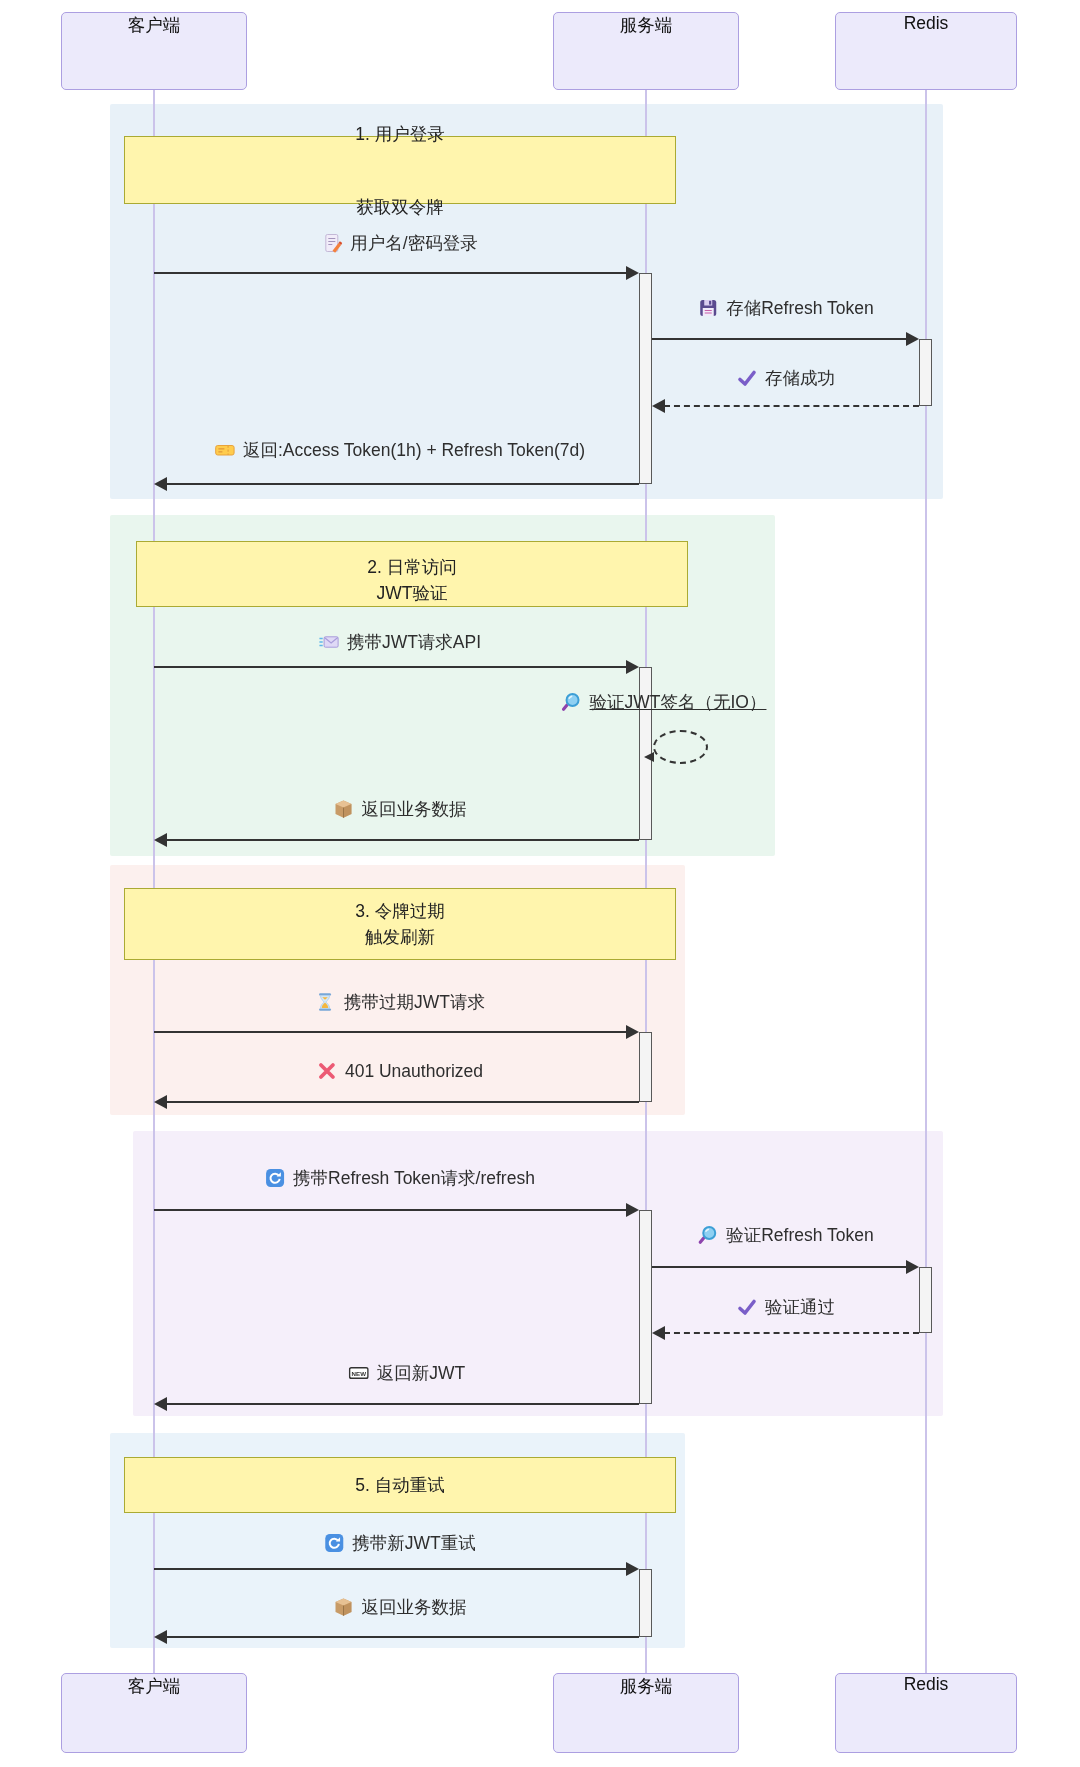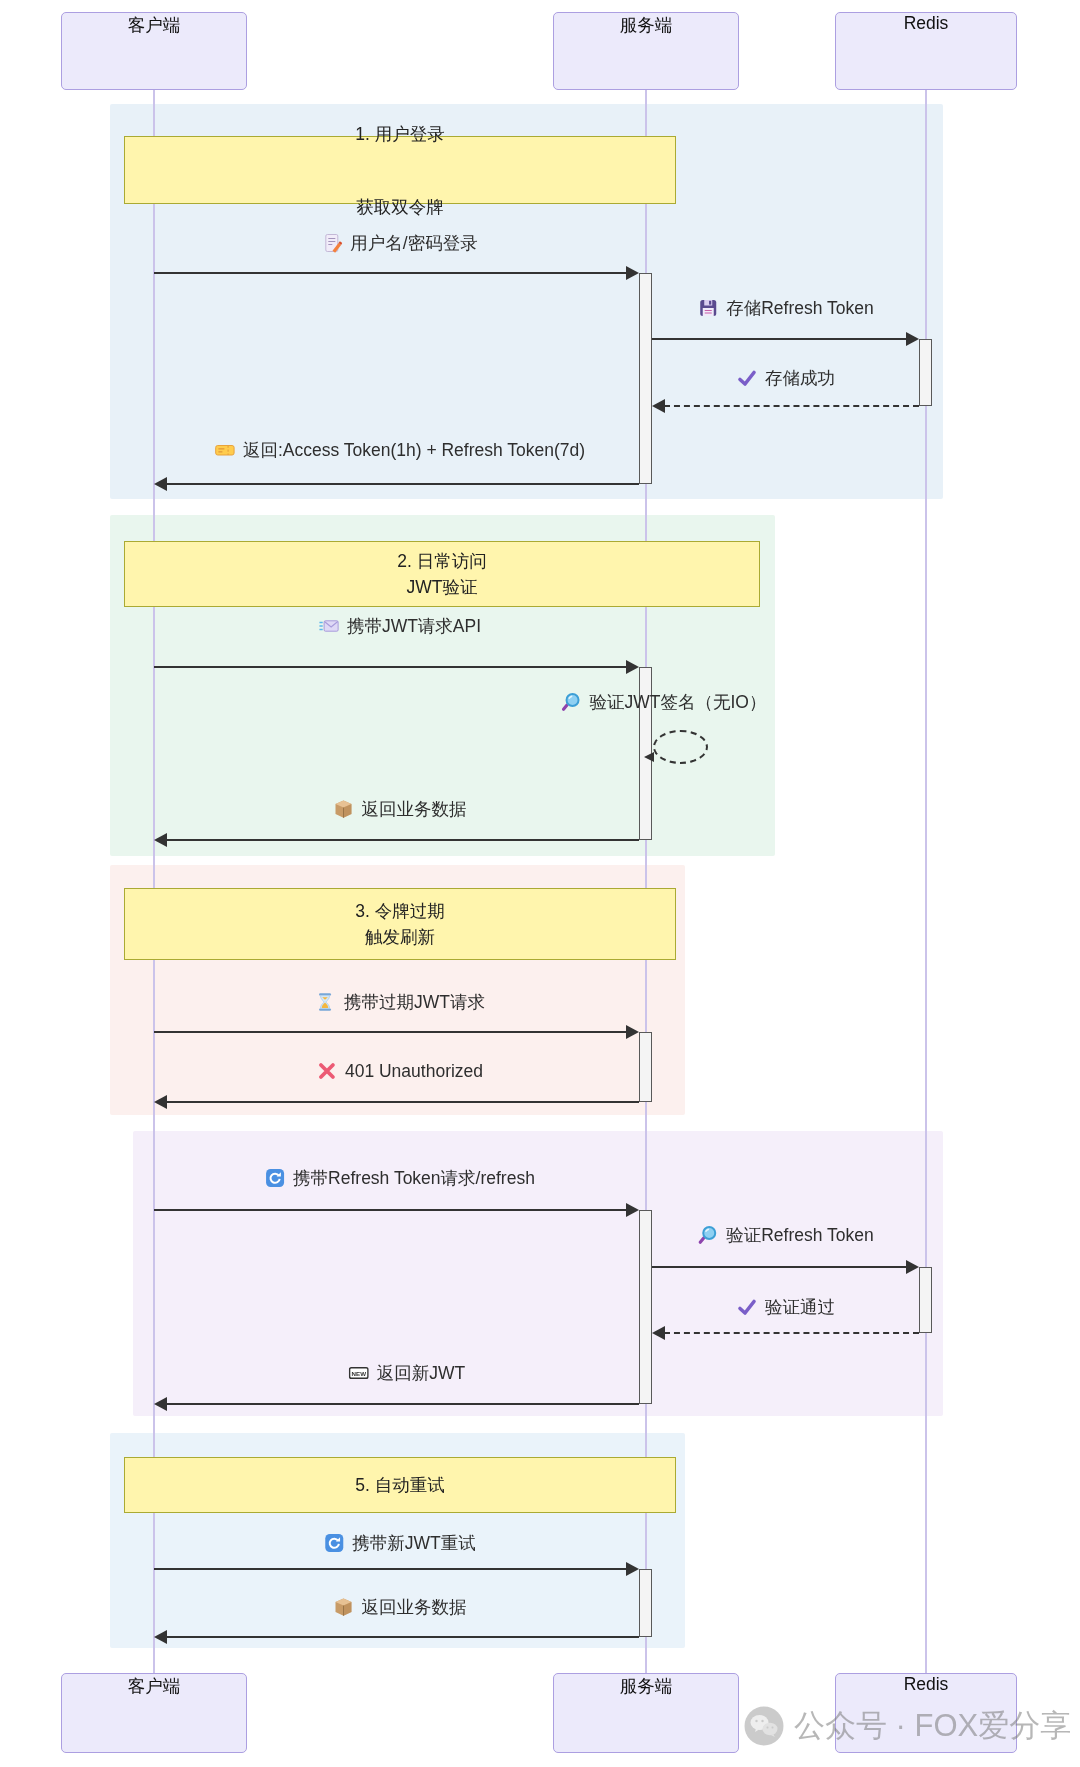--- a/index.html
+++ b/index.html
@@ -95,35 +95,35 @@
           <rect x="0.8" y="5.5" width="18.4" height="9.5" rx="2" fill="#FFCC4D" stroke="#E8A33D"></rect>
           <line x1="13.2" y1="5.5" x2="13.2" y2="15" stroke="#E8A33D" stroke-width="1.2" stroke-dasharray="2.2 1.8"></line>
           <rect x="3.5" y="8" width="6" height="1.6" fill="#E8A33D"></rect>
           <rect x="3.5" y="11" width="4" height="1.6" fill="#E8A33D"></rect>
         </svg>
       </span>
       <span>返回:Access Token(1h) + Refresh Token(7d)</span>
     </div>
     <div class="aline" style="left: 154px; top: 666px; width: 473px;"></div>
     <div class="ah-right" style="left: 626px; top: 660px;"></div>
-    <div class="msg" style="left: 400px; top: 612px; transform: translateX(-50%);">
+    <div class="msg" style="left: 400px; top: 628px; transform: translateX(-50%);">
       <span class="mi">
         <svg viewBox="0 0 20 20">
           <line x1="0.5" y1="6.5" x2="3.8" y2="6.5" stroke="#5FB7EA" stroke-width="1.5"></line>
           <line x1="0.5" y1="10" x2="3.8" y2="10" stroke="#5FB7EA" stroke-width="1.5"></line>
           <line x1="0.5" y1="13.5" x2="3.8" y2="13.5" stroke="#5FB7EA" stroke-width="1.5"></line>
           <rect x="5.2" y="4.8" width="14" height="10.4" rx="1.3" fill="#DFD9F6" stroke="#A89CDB"></rect>
           <path d="M5.5 5.5 L12.2 11 L18.9 5.5" fill="none" stroke="#A89CDB" stroke-width="1.2"></path>
         </svg>
       </span>
       <span>携带JWT请求API</span>
     </div>
     <div class="selfloop" style="left: 653px; top: 730px; width: 55px; height: 34px;"></div>
     <div class="ah-left sm" style="left: 644px; top: 752px;"></div>
-    <div class="msg" style="left: 664px; top: 688px; transform: translateX(-50%);">
+    <div class="msg" style="left: 664px; top: 688px; transform: translateX(-50%); text-decoration: underline;">
       <span class="mi">
         <svg viewBox="0 0 20 20">
           <line x1="5.5" y1="13" x2="2" y2="17.2" stroke="#8E44AD" stroke-width="3.2" stroke-linecap="round"></line>
           <circle cx="11" cy="8" r="6" fill="#8FD0F2" stroke="#3D9FD6" stroke-width="2"></circle>
           <path d="M7.8 6.2 A4 4 0 0 1 10 4.4" fill="none" stroke="#E6F6FD" stroke-width="1.6" stroke-linecap="round"></path>
         </svg>
       </span>
       <span>验证JWT签名（无IO）</span>
     </div>
     <div class="aline" style="left: 166px; top: 839px; width: 473px;"></div>
@@ -230,21 +230,21 @@
           <path d="M10 8.6 L18 5 L18 15 L10 18.8 Z" fill="#B3824E" opacity="0.35"></path>
           <line x1="10" y1="8.6" x2="10" y2="18.8" stroke="#8F6B40" stroke-width="0.8"></line>
         </svg>
       </span>
       <span>返回业务数据</span>
     </div>
     <div class="note" style="left: 124px; top: 136px; width: 552px; height: 68px;">
       <div style="position: static;">1. 用户登录</div>
       <div style="position: static; margin-top: 47px;">获取双令牌</div>
     </div>
-    <div class="note" style="left: 124px; top: 541px; width: 636px; height: 66px;">
+    <div class="note" style="left: 136px; top: 541px; width: 552px; height: 66px; justify-content: flex-end;">
       <div style="position: static;">2. 日常访问</div>
       <div style="position: static;">JWT验证</div>
     </div>
     <div class="note" style="left: 124px; top: 888px; width: 552px; height: 72px;">
       <div style="position: static;">3. 令牌过期</div>
       <div style="position: static;">触发刷新</div>
     </div>
     <div class="note" style="left: 124px; top: 1457px; width: 552px; height: 56px;">
       <div style="position: static;">5. 自动重试</div>
     </div>
@@ -259,29 +259,13 @@
     </div>
     <div class="actor" style="left: 61px; top: 1673px; width: 186px; height: 80px;">
       <span>客户端</span>
     </div>
     <div class="actor" style="left: 553px; top: 1673px; width: 186px; height: 80px;">
       <span>服务端</span>
     </div>
     <div class="actor" style="left: 835px; top: 1673px; width: 182px; height: 80px;">
       <span>Redis</span>
     </div>
-    <div class="watermark" style="left: 744px; top: 1705px;">
-      <span class="wicon">
-        <svg viewBox="0 0 40 40" width="40" height="40">
-          <circle cx="20" cy="20" r="19.5" fill="#A9A9A9"></circle>
-          <ellipse cx="15.5" cy="16.5" rx="9" ry="7.5" fill="#E4E4E4"></ellipse>
-          <path d="M12 22.5 L11 26 L15 23.5 Z" fill="#E4E4E4"></path>
-          <circle cx="12.5" cy="15" r="1.2" fill="#A9A9A9"></circle>
-          <circle cx="18.5" cy="15" r="1.2" fill="#A9A9A9"></circle>
-          <ellipse cx="26" cy="23" rx="7.5" ry="6.2" fill="#CFCFCF"></ellipse>
-          <path d="M29.5 28.3 L30.8 31 L26.8 28.9 Z" fill="#CFCFCF"></path>
-          <circle cx="23.5" cy="21.5" r="1" fill="#A9A9A9"></circle>
-          <circle cx="28.5" cy="21.5" r="1" fill="#A9A9A9"></circle>
-        </svg>
-      </span>
-      <span>公众号 · FOX爱分享</span>
-    </div>
   </div>
 
 </body></html>

